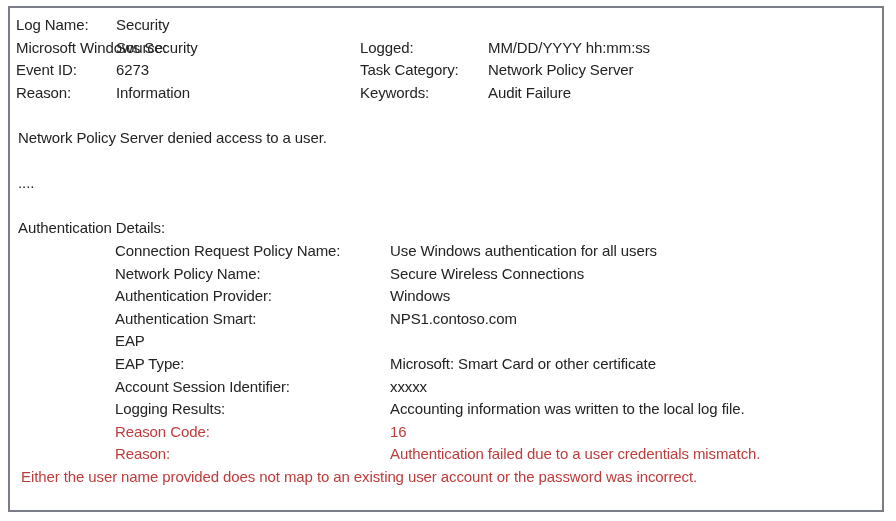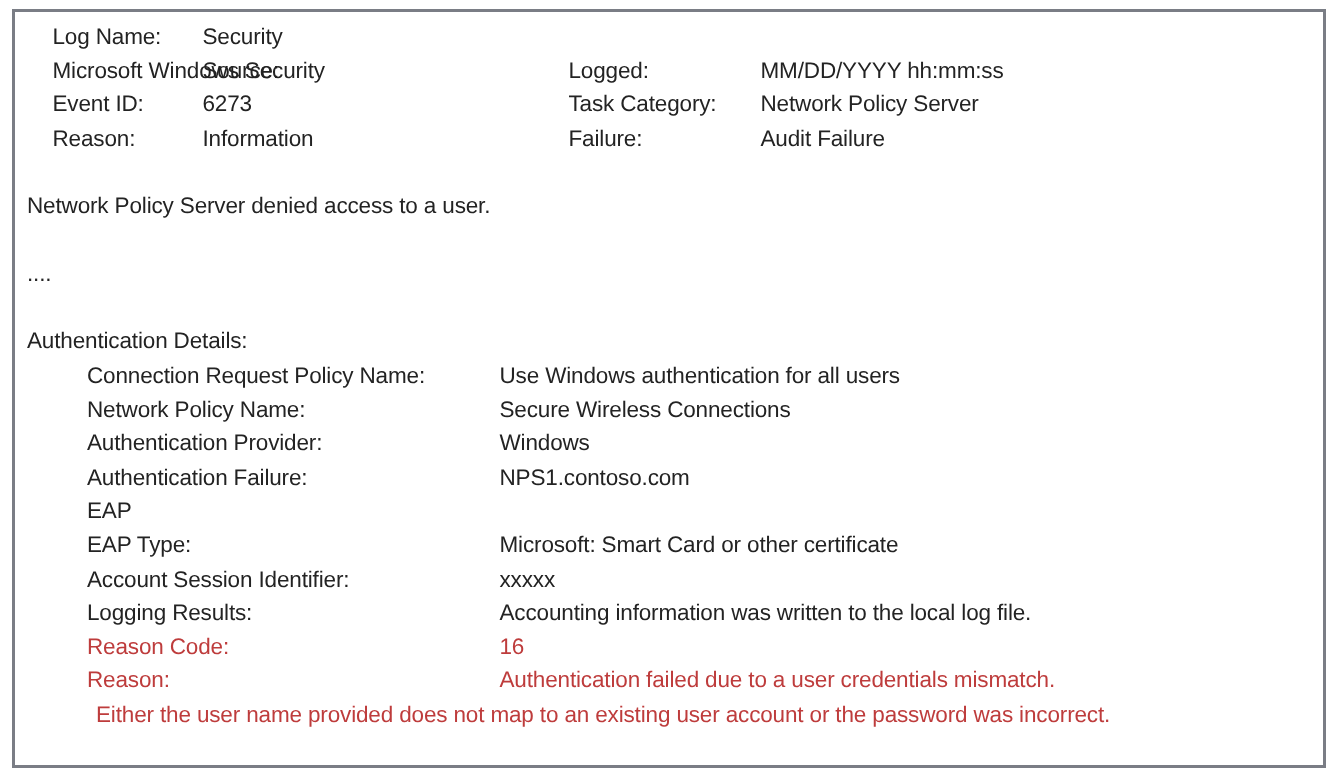--- a/index.html
+++ b/index.html
@@ -16,30 +16,30 @@
   .frame{
     position:absolute;left:8px;top:6px;width:872px;height:502px;
     border:2px solid var(--border);background:#fff;overflow:hidden;
   }
   .content{
     padding-top:6px;font-size:15px;line-height:22.6px;color:var(--text);
     letter-spacing:-0.1px;
   }
   .hrow{
     display:grid;grid-template-columns:100px 244px 128px auto;
-    padding-left:25px;height:22.6px;white-space:nowrap;
+    padding-left:6px;height:22.6px;white-space:nowrap;
   }
   .line{padding-left:8px;height:22.6px;white-space:nowrap;}
   .spacer{height:22.6px;}
   .drow{
     display:grid;grid-template-columns:275px auto;
-    padding-left:48px;height:22.6px;white-space:nowrap;
+    padding-left:105px;height:22.6px;white-space:nowrap;
   }
   .red{color:var(--highlight);}
-  .footnote{padding-left:21px;height:22.6px;white-space:nowrap;color:var(--highlight);margin-left:33px;}
+  .footnote{padding-left:11px;height:22.6px;white-space:nowrap;color:var(--highlight);}
 </style>
 </head>
 <body>
 
 <div class="frame">
   <div class="content">
 
     <div class="hrow">
       <span>Log Name:</span>
       <span>Security</span>
@@ -54,21 +54,21 @@
     </div>
     <div class="hrow">
       <span>Event ID:</span>
       <span>6273</span>
       <span>Task Category:</span>
       <span>Network Policy Server</span>
     </div>
     <div class="hrow">
       <span>Reason:</span>
       <span>Information</span>
-      <span>Failure:</span>
+      <span>Keywords:</span>
       <span>Audit Failure</span>
     </div>
 
     <div class="spacer"></div>
     <div class="line">Network Policy Server denied access to a user.</div>
     <div class="spacer"></div>
     <div class="line">....</div>
     <div class="spacer"></div>
     <div class="line">Authentication Details:</div>
 
@@ -78,21 +78,21 @@
     </div>
     <div class="drow">
       <span>Network Policy Name:</span>
       <span>Secure Wireless Connections</span>
     </div>
     <div class="drow">
       <span>Authentication Provider:</span>
       <span>Windows</span>
     </div>
     <div class="drow">
-      <span>Authentication Failure:</span>
+      <span>Authentication Smart:</span>
       <span>NPS1.contoso.com</span>
     </div>
     <div class="drow">
       <span>EAP</span>
     </div>
     <div class="drow">
       <span>EAP Type:</span>
       <span>Microsoft: Smart Card or other certificate</span>
     </div>
     <div class="drow">

